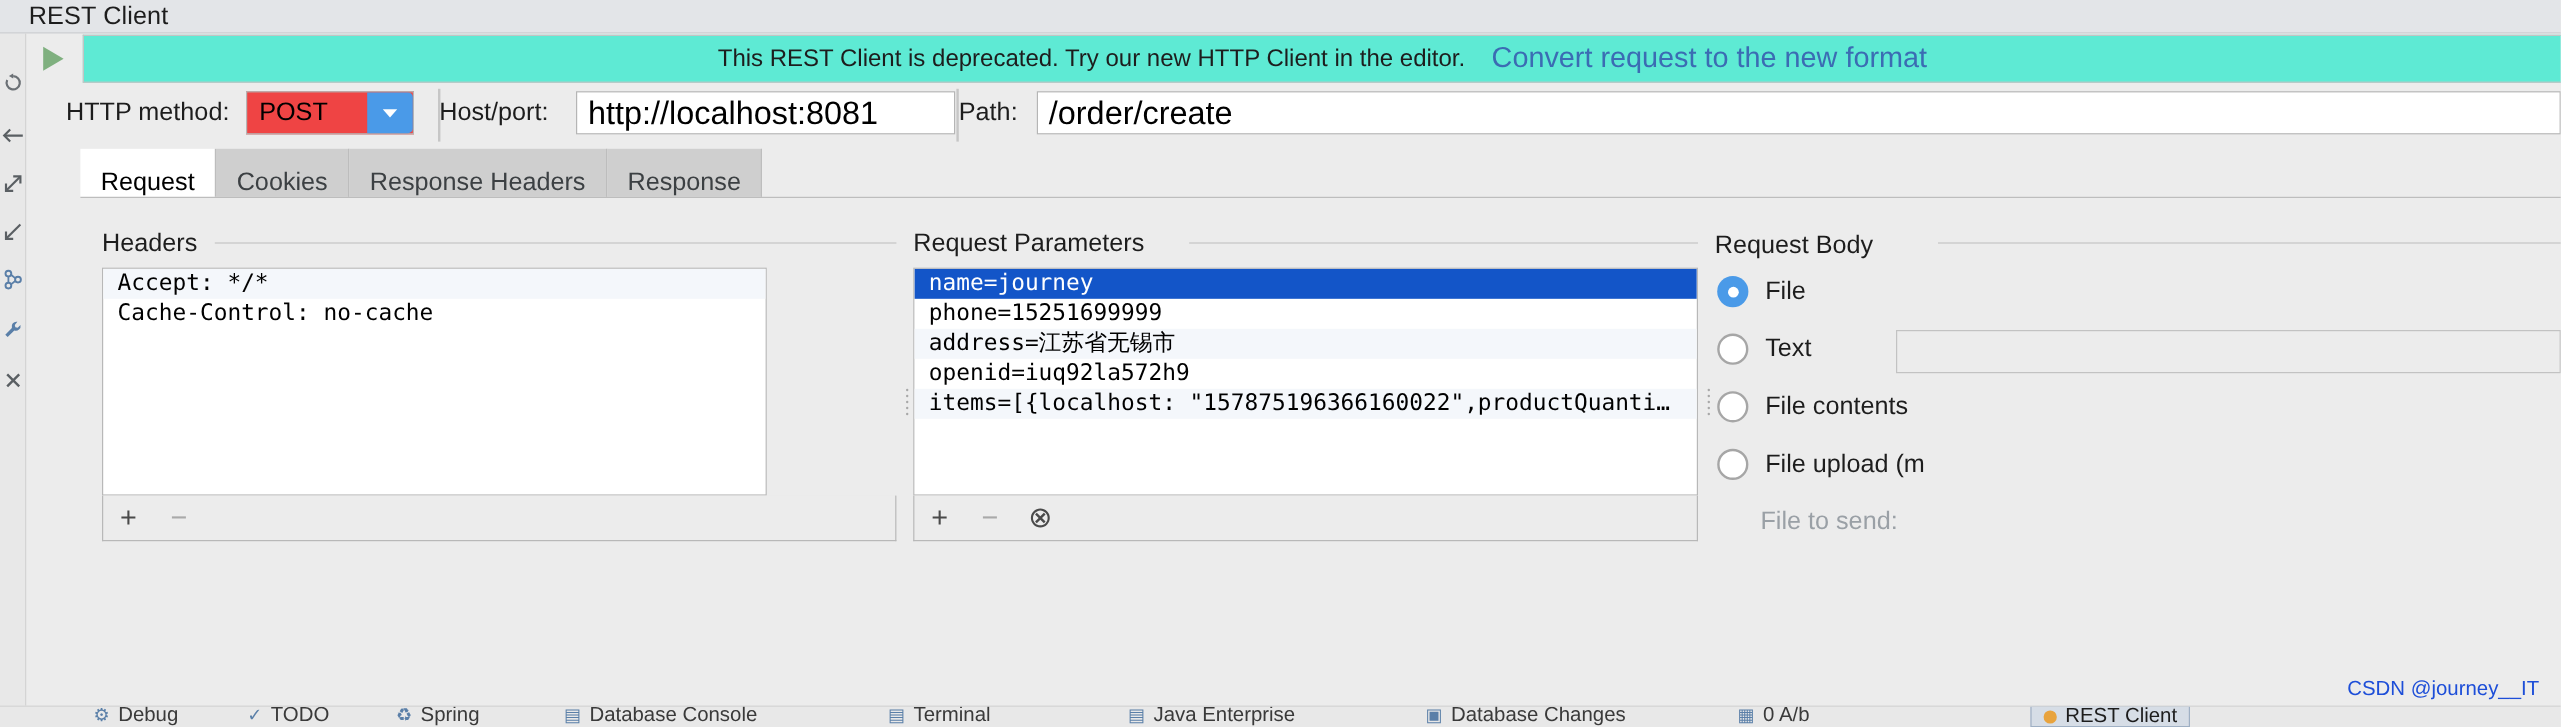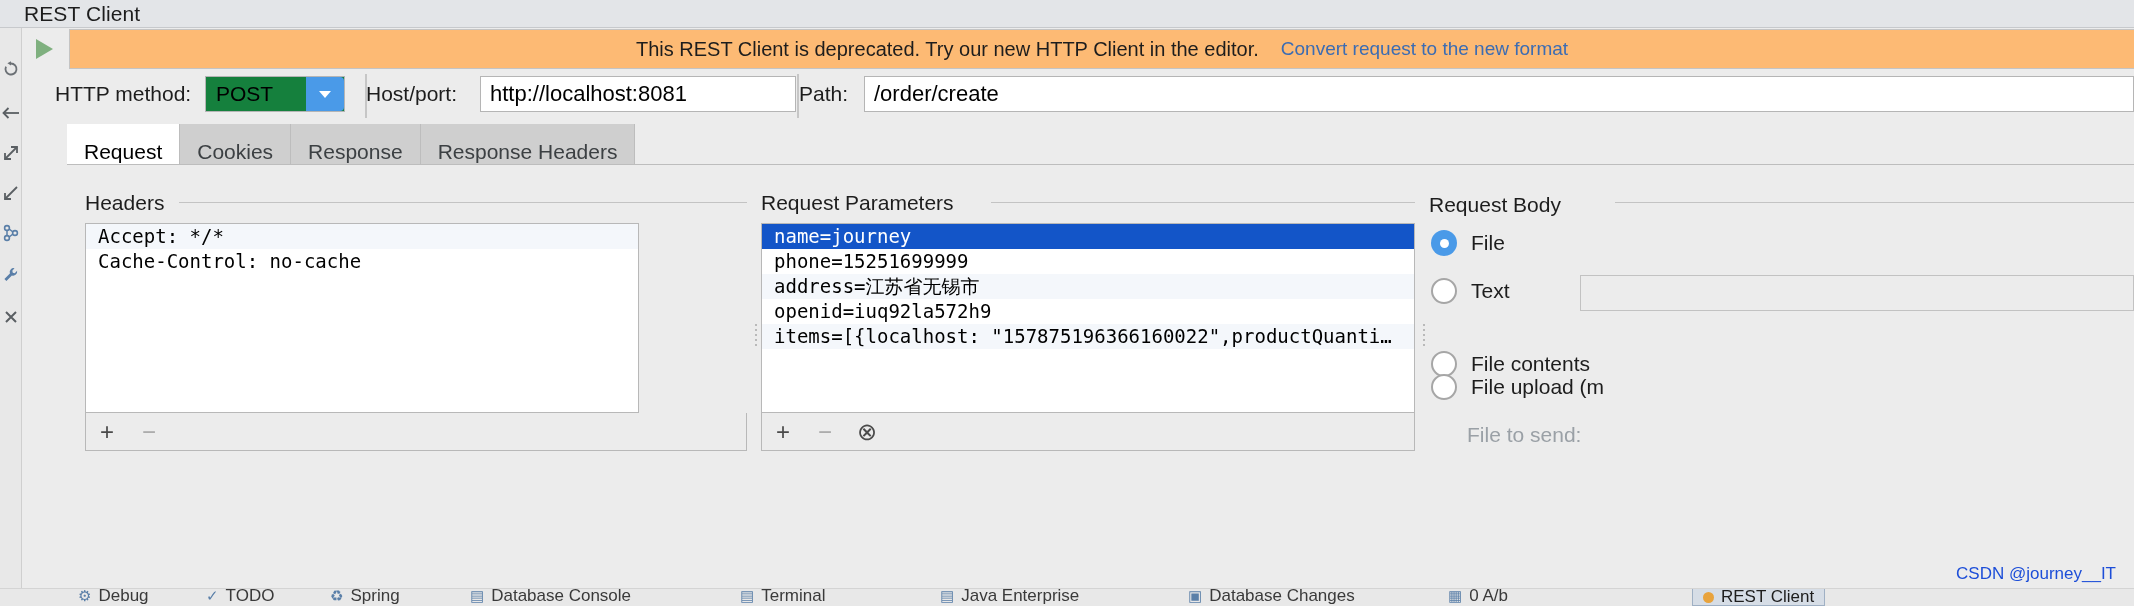--- a/index.html
+++ b/index.html
@@ -56,39 +56,39 @@
     cursor: pointer;
   }
   .play-tri {
     width: 0; height: 0;
     border-left: 17px solid #7fb07f;
     border-top: 10px solid transparent;
     border-bottom: 10px solid transparent;
   }
   .banner {
     position: absolute; left: 47px; top: 1px; right: 0; height: 40px;
-    background: #fdba74;
+    background: #5eead4;
     border: 1px solid #c4c4c4;
     border-right: none;
     display: flex; align-items: center; justify-content: center;
     overflow: hidden;
   }
   .banner .msg { font-size: 20px; color: #1d1d1d; white-space: nowrap; }
   .banner .lnk {
-    font-size: 19px; color: #3b6cb3; margin-left: 22px;
+    font-size: 24px; color: #3b6cb3; margin-left: 22px;
     white-space: nowrap; cursor: pointer;
   }
 
   
   .formrow { position: absolute; left: 0; top: 46px; width: 2112px; height: 44px; }
   .lbl { position: absolute; font-size: 21px; color: #1d1d1d; white-space: nowrap; }
 
   .combo {
     position: absolute; height: 36px;
-    background: #15803d; border: 1px solid #b5b5b5;
+    background: #ef4444; border: 1px solid #b5b5b5;
     display: flex; align-items: center;
   }
   .combo .cval { padding-left: 10px; font-size: 21px; color: #000; }
   .combo .arrowbox {
     position: absolute; right: 0; top: 0; width: 38px; height: 34px;
     background: #4a9ae8;
     border-radius: 0 4px 4px 0;
     display: flex; align-items: center; justify-content: center;
   }
   .chev {
@@ -96,21 +96,21 @@
     border-left: 6px solid transparent;
     border-right: 6px solid transparent;
     border-top: 7px solid #ffffff;
   }
 
   .txtfield {
     position: absolute; height: 36px;
     background: #ffffff; border: 1px solid #b5b5b5;
     display: flex; align-items: center; overflow: hidden;
   }
-  .txtfield span { padding-left: 9px; font-size: 22px; color: #000; white-space: nowrap; }
+  .txtfield span { padding-left: 9px; font-size: 27px; color: #000; white-space: nowrap; }
 
   .vsep {
     position: absolute; width: 2px; background: #c6c6c6;
   }
 
   
   .tabsrow { position: absolute; left: 45px; top: 96px; height: 40px; }
   .tab {
     float: left; height: 40px; padding: 0 17px;
     background: #cfcfcf; color: #3c4043;
@@ -318,24 +318,24 @@
 
     <div class="tabsfill"></div>
     <div class="tabsrow">
       <div class="tab sel">
           <span>Request</span>
         </div>
       <div class="tab">
           <span>Cookies</span>
         </div>
       <div class="tab">
-          <span>Response</span>
+          <span>Response Headers</span>
         </div>
       <div class="tab">
-          <span>Response Headers</span>
+          <span>Response</span>
         </div>
     </div>
     <div class="tabs-underline"></div>
 
     <div class="content">
 
       <div class="section-title" style="left:18px; top:26px;">Headers</div>
       <div class="section-rule" style="left:112px; top:37px; width:568px;"></div>
 
       <div class="listbox" style="left:18px; top:58px; width:554px; height:190px;">
@@ -386,21 +386,21 @@
         <span class="radio on"></span>
         <span class="radio-label">File</span>
       </div>
 
       <div class="radio-line" style="left:1364px; top:113px;">
         <span class="radio"></span>
         <span class="radio-label">Text</span>
       </div>
       <div class="bodyfield" style="left:1513px; top:110px; right:0px; height:36px;"></div>
 
-      <div class="radio-line" style="left:1364px; top:161px;margin-top:25px;">
+      <div class="radio-line" style="left:1364px; top:161px;">
         <span class="radio"></span>
         <span class="radio-label">File contents</span>
       </div>
 
       <div class="radio-line" style="left:1364px; top:209px;">
         <span class="radio"></span>
         <span class="radio-label">File upload (m</span>
       </div>
 
       <div class="filetosend" style="left:1400px; top:258px;">File to send:</div>

